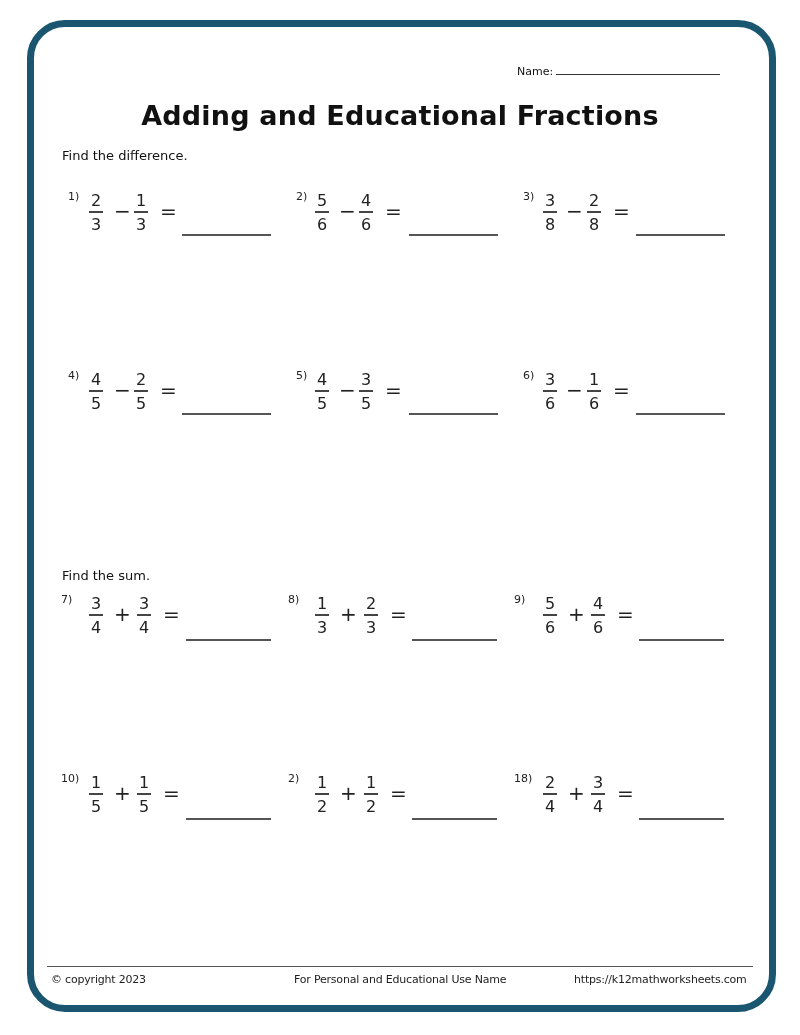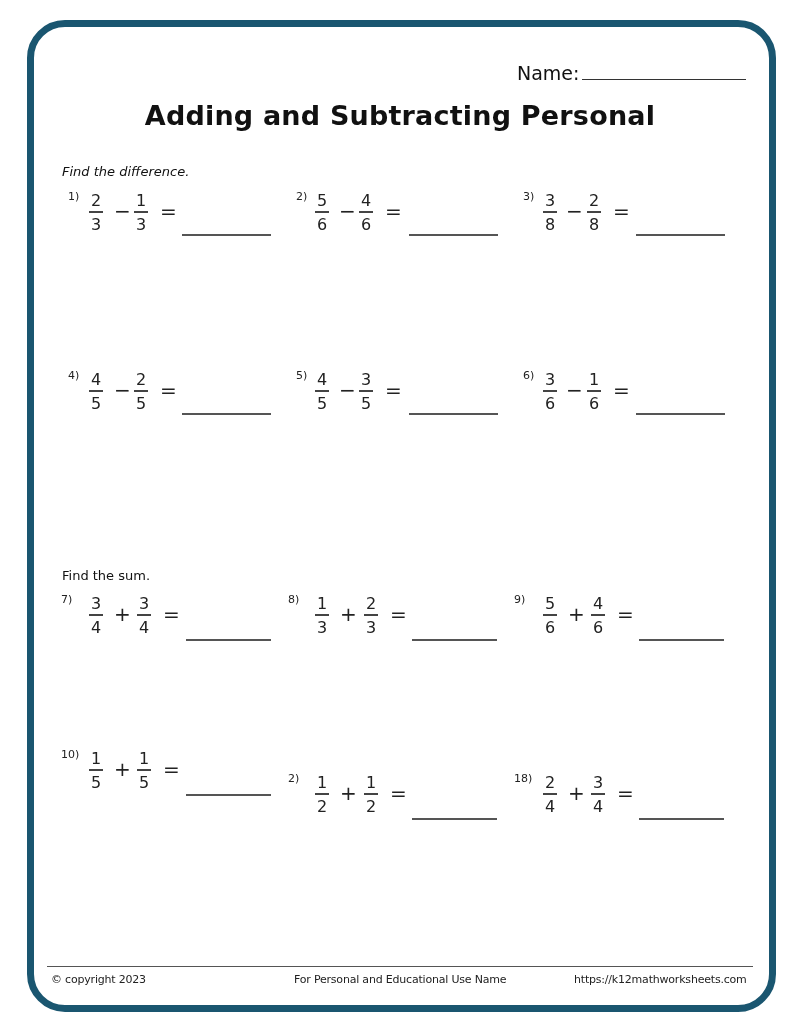--- a/index.html
+++ b/index.html
@@ -1,20 +1,20 @@
 <!DOCTYPE html>
 <html><head>
   <meta charset="utf-8">
   <style>
     html, body { margin: 0; padding: 0; background: #ffffff; }
     body { width: 800px; height: 1035px; position: relative; overflow: hidden;
            font-family: "DejaVu Sans", "Liberation Sans", sans-serif; color: #111; }
     .frame { position: absolute; left: 27px; top: 20px; width: 735px; height: 978px;
              border: 7px solid #1a5670; border-radius: 38px; }
-    .name-row { position: absolute; left: 517px; top: 62px; font-size: 19px; color: #111; }
+    .name-row { position: absolute; left: 517px; top: 62px; font-size: 11px; color: #111; }
     .name-line { display: inline-block; width: 164px; border-bottom: 1px solid #333;
                  margin-left: 3px; height: 12px; vertical-align: baseline; }
     .title { position: absolute; left: 0; width: 800px; top: 100px; text-align: center;
              font-family: "DejaVu Sans", sans-serif; font-weight: bold; font-size: 27px;
              letter-spacing: 0.2px; color: #111; }
     .instruction { position: absolute; left: 62px; font-size: 13px; color: #111; }
     .problem { position: absolute; height: 50px; }
     .pnum { position: absolute; top: 0; font-size: 11px; color: #222; }
     .frac { position: absolute; top: 2px; width: 14px; text-align: center; font-size: 16px; color: #222; }
     .frac .num { display: block; line-height: 18px; }
@@ -28,23 +28,23 @@
   </style>
 </head>
 <body>
 
 <div class="frame"></div>
 
 <div class="name-row">
   <span>Name:</span><span class="name-line"></span>
 </div>
 
-<div class="title">Adding and Subtracting Personal</div>
-
-<div class="instruction" style="top:164px;font-style:italic;">Find the difference.</div>
+<div class="title">Adding and Educational Fractions</div>
+
+<div class="instruction" style="top:148px;">Find the difference.</div>
 
 <div class="problem" style="left:68px; top:190px; width:210px;">
   <span class="pnum" style="left:0;">1)</span>
   <span class="frac" style="left:21px;">
       <span class="num">2</span>
       <span class="bar"></span>
       <span class="den">3</span>
     </span>
   <span class="op" style="left:46px;">−</span>
   <span class="frac" style="left:66px;">
@@ -187,21 +187,21 @@
   <span class="op" style="left:54px;">+</span>
   <span class="frac" style="left:77px;">
       <span class="num">4</span>
       <span class="bar"></span>
       <span class="den">6</span>
     </span>
   <span class="eq" style="left:103px;">=</span>
   <span class="answer" style="left:125px; top:46px; width:85px;"></span>
 </div>
 
-<div class="problem" style="left:61px; top:748px; width:215px;">
+<div class="problem" style="left:61px; top:772px; width:215px;">
   <span class="pnum" style="left:0;">10)</span>
   <span class="frac" style="left:28px;">
       <span class="num">1</span>
       <span class="bar"></span>
       <span class="den">5</span>
     </span>
   <span class="op" style="left:53px;">+</span>
   <span class="frac" style="left:76px;">
       <span class="num">1</span>
       <span class="bar"></span>

